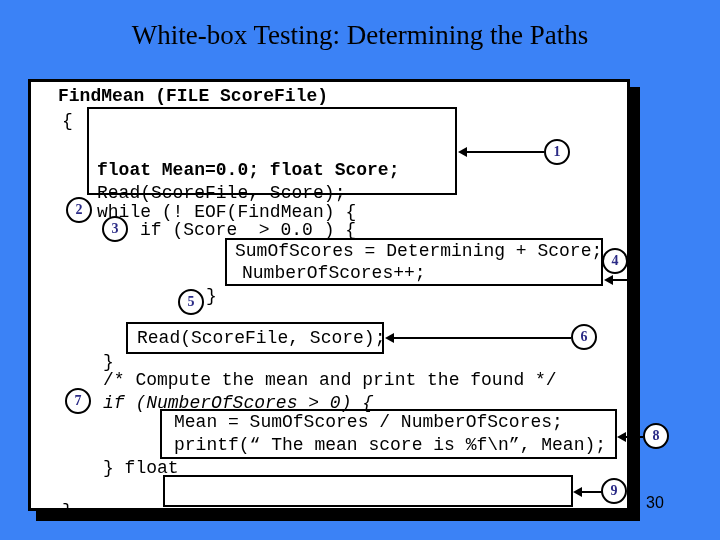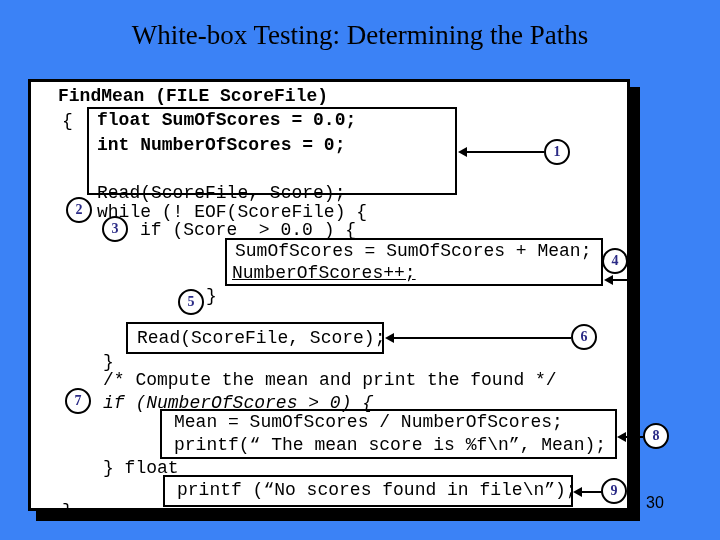--- a/index.html
+++ b/index.html
@@ -124,51 +124,49 @@
 
   <div id="code-frame-shadow"></div>
   <div id="code-frame"></div>
 
   <div class="code b" style="left:58px; top:89px;">FindMean (FILE ScoreFile)</div>
 
   <div class="code" style="left:62px; top:114px;">{</div>
 
   <div class="ibox" style="left:87px; top:107px; width:370px; height:88px;"></div>
 
-  <div class="code b" style="left:97px; top:113px;">float SumOfScores = 0.0;</div>
-  <div class="code b" style="left:97px; top:138px;">int NumberOfScores = 0;</div>
+  <div class="code b" style="left:97px; top:163px;">float Mean=0.0; float Score;</div>
   <div class="code" style="left:97px; top:186px;">Read(ScoreFile, Score);</div>
 
-  <div class="code" style="left:97px; top:205px;">while (! EOF(ScoreFile) {</div>
+  <div class="code" style="left:97px; top:205px;">while (! EOF(FindMean) {</div>
 
   <div class="code" style="left:140px; top:223px;">if (Score  &gt; 0.0 ) {</div>
 
   <div class="ibox" style="left:225px; top:238px; width:378px; height:48px;"></div>
-  <div class="code" style="left:235px; top:244px;">SumOfScores = SumOfScores + Mean;</div>
-  <div class="code" style="left:232px; top:266px;text-decoration:underline;">NumberOfScores++;</div>
+  <div class="code" style="left:235px; top:244px;">SumOfScores = Determining + Score;</div>
+  <div class="code" style="left:242px; top:266px;">NumberOfScores++;</div>
 
   <div class="code" style="left:206px; top:289px;">}</div>
 
   <div class="ibox" style="left:126px; top:322px; width:258px; height:32px;"></div>
   <div class="code" style="left:137px; top:331px;">Read(ScoreFile, Score);</div>
 
   <div class="code" style="left:103px; top:355px;">}</div>
 
   <div class="code" style="left:103px; top:373px;">/* Compute the mean and print the found */</div>
 
   <div class="code" style="left:103px; top:396px;font-style:italic;">if (NumberOfScores &gt; 0) {</div>
 
   <div class="ibox" style="left:160px; top:409px; width:457px; height:50px;"></div>
   <div class="code" style="left:174px; top:438px;">printf(“ The mean score is %f\n”, Mean);</div>
   <div class="code" style="left:174px; top:415px;">Mean = SumOfScores / NumberOfScores;</div>
 
   <div class="code" style="left:103px; top:461px;">} float</div>
 
   <div class="ibox" style="left:163px; top:475px; width:410px; height:32px;"></div>
-  <div class="code" style="left:177px; top:483px;">printf (“No scores found in file\n”);</div>
 
   <div class="code" style="left:62px; top:504px;">}</div>
 
   <div class="lead" style="left:466px; top:151px; width:78px;"></div>
   <div class="arrowhead" style="left:458px; top:147px;"></div>
 
   <div class="lead" style="left:612px; top:279px; width:20px;"></div>
   <div class="arrowhead" style="left:604px; top:275px;"></div>
 
   <div class="lead" style="left:393px; top:337px; width:178px;"></div>

